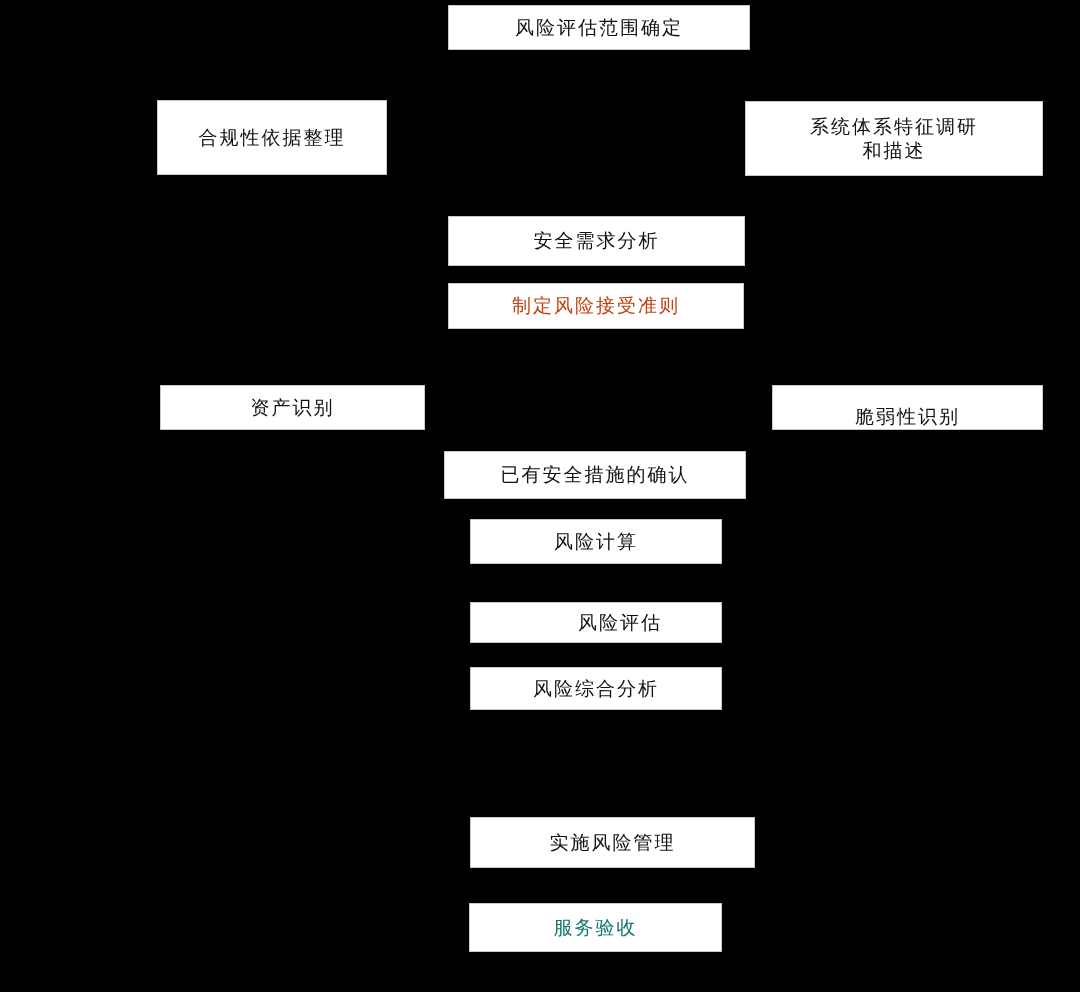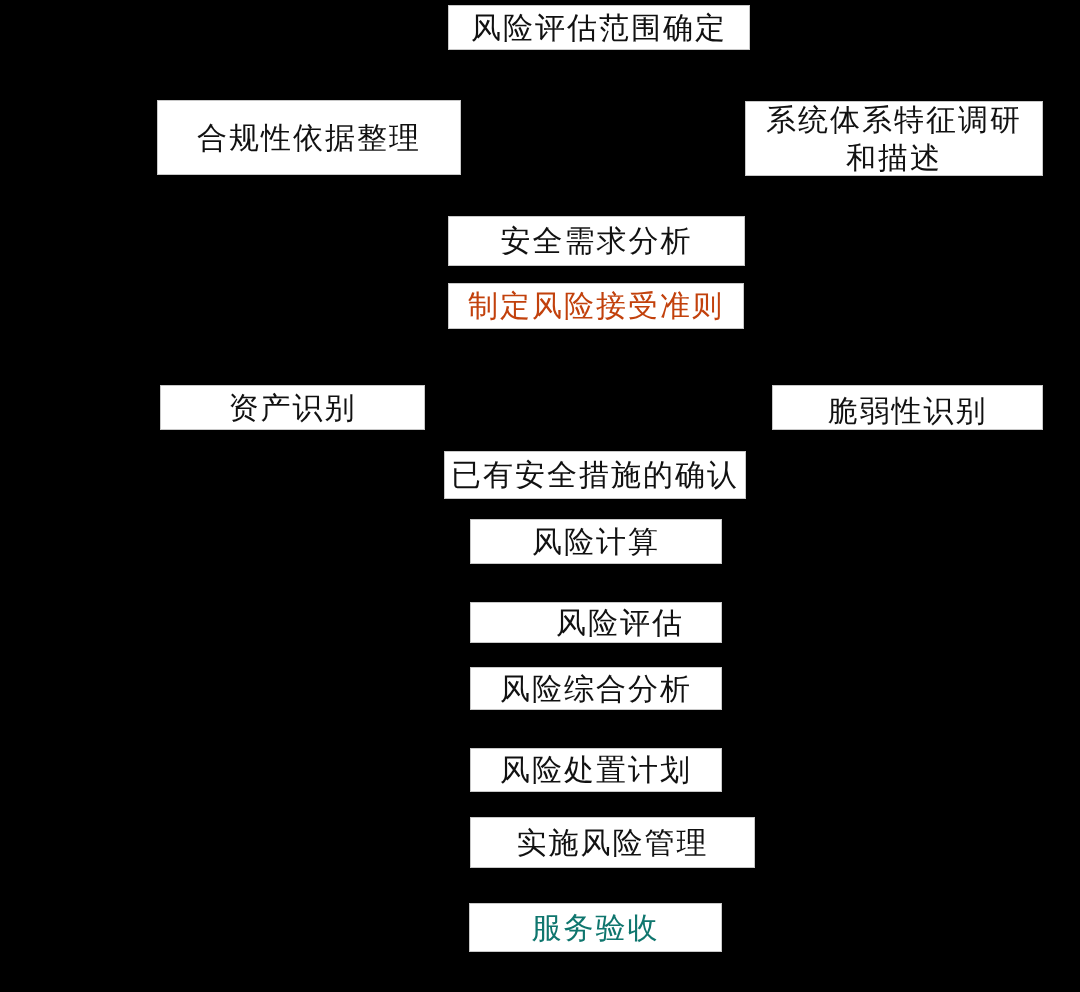--- a/index.html
+++ b/index.html
@@ -21,37 +21,37 @@
     height: 992px;
   }
   .flow-node {
     position: absolute;
     box-sizing: border-box;
     display: flex;
     flex-direction: column;
     align-items: center;
     justify-content: center;
     text-align: center;
-    font-size: 30px;
+    font-size: 19px;
     letter-spacing: 2px;
     line-height: 1.25;
     white-space: nowrap;
   }
   .flow-node .node-line {
     display: block;
   }
 </style>
 </head>
 <body style="background: rgb(0, 0, 0);">
 
 <div id="canvas" style="background: rgb(0, 0, 0);">
     <div class="flow-node" style="left: 448px; top: 5px; width: 302px; height: 45px; background: rgb(255, 255, 255); color: rgb(17, 17, 17); border: 1px solid rgb(200, 200, 200);">
       <span class="node-line">风险评估范围确定</span>
     </div>
-    <div class="flow-node" style="left: 157px; top: 100px; width: 304px; height: 75px; background: rgb(255, 255, 255); color: rgb(17, 17, 17); border: 1px solid rgb(200, 200, 200);">
+    <div class="flow-node" style="left: 157px; top: 100px; width: 230px; height: 75px; background: rgb(255, 255, 255); color: rgb(17, 17, 17); border: 1px solid rgb(200, 200, 200);">
       <span class="node-line">合规性依据整理</span>
     </div>
     <div class="flow-node" style="left: 745px; top: 101px; width: 298px; height: 75px; background: rgb(255, 255, 255); color: rgb(17, 17, 17); border: 1px solid rgb(200, 200, 200);">
       <span class="node-line">系统体系特征调研</span>
       <span class="node-line">和描述</span>
     </div>
     <div class="flow-node" style="left: 448px; top: 216px; width: 297px; height: 50px; background: rgb(255, 255, 255); color: rgb(17, 17, 17); border: 1px solid rgb(200, 200, 200);">
       <span class="node-line">安全需求分析</span>
     </div>
     <div class="flow-node" style="left: 448px; top: 283px; width: 296px; height: 46px; background: rgb(255, 255, 255); color: #c2410c; border: 1px solid rgb(200, 200, 200);">
@@ -68,22 +68,19 @@
     </div>
     <div class="flow-node" style="left: 470px; top: 519px; width: 252px; height: 45px; background: rgb(255, 255, 255); color: rgb(17, 17, 17); border: 1px solid rgb(200, 200, 200);">
       <span class="node-line">风险计算</span>
     </div>
     <div class="flow-node" style="left: 470px; top: 602px; width: 252px; height: 41px; background: rgb(255, 255, 255); color: rgb(17, 17, 17); border: 1px solid rgb(200, 200, 200); padding-left: 48px;">
       <span class="node-line">风险评估</span>
     </div>
     <div class="flow-node" style="left: 470px; top: 667px; width: 252px; height: 43px; background: rgb(255, 255, 255); color: rgb(17, 17, 17); border: 1px solid rgb(200, 200, 200);">
       <span class="node-line">风险综合分析</span>
     </div>
-    <div class="flow-node" style="left: 470px; top: 748px; width: 252px; height: 44px; background: rgb(255, 255, 255); color: rgb(17, 17, 17); border: 1px solid rgb(200, 200, 200);">
-      <span class="node-line">风险处置计划</span>
-    </div>
     <div class="flow-node" style="left: 470px; top: 817px; width: 285px; height: 51px; background: rgb(255, 255, 255); color: rgb(17, 17, 17); border: 1px solid rgb(200, 200, 200);">
       <span class="node-line">实施风险管理</span>
     </div>
     <div class="flow-node" style="left: 469px; top: 903px; width: 253px; height: 49px; background: rgb(255, 255, 255); color: #0f766e; border: 1px solid rgb(200, 200, 200);">
       <span class="node-line">服务验收</span>
     </div>
   </div>
 
 </body></html>

